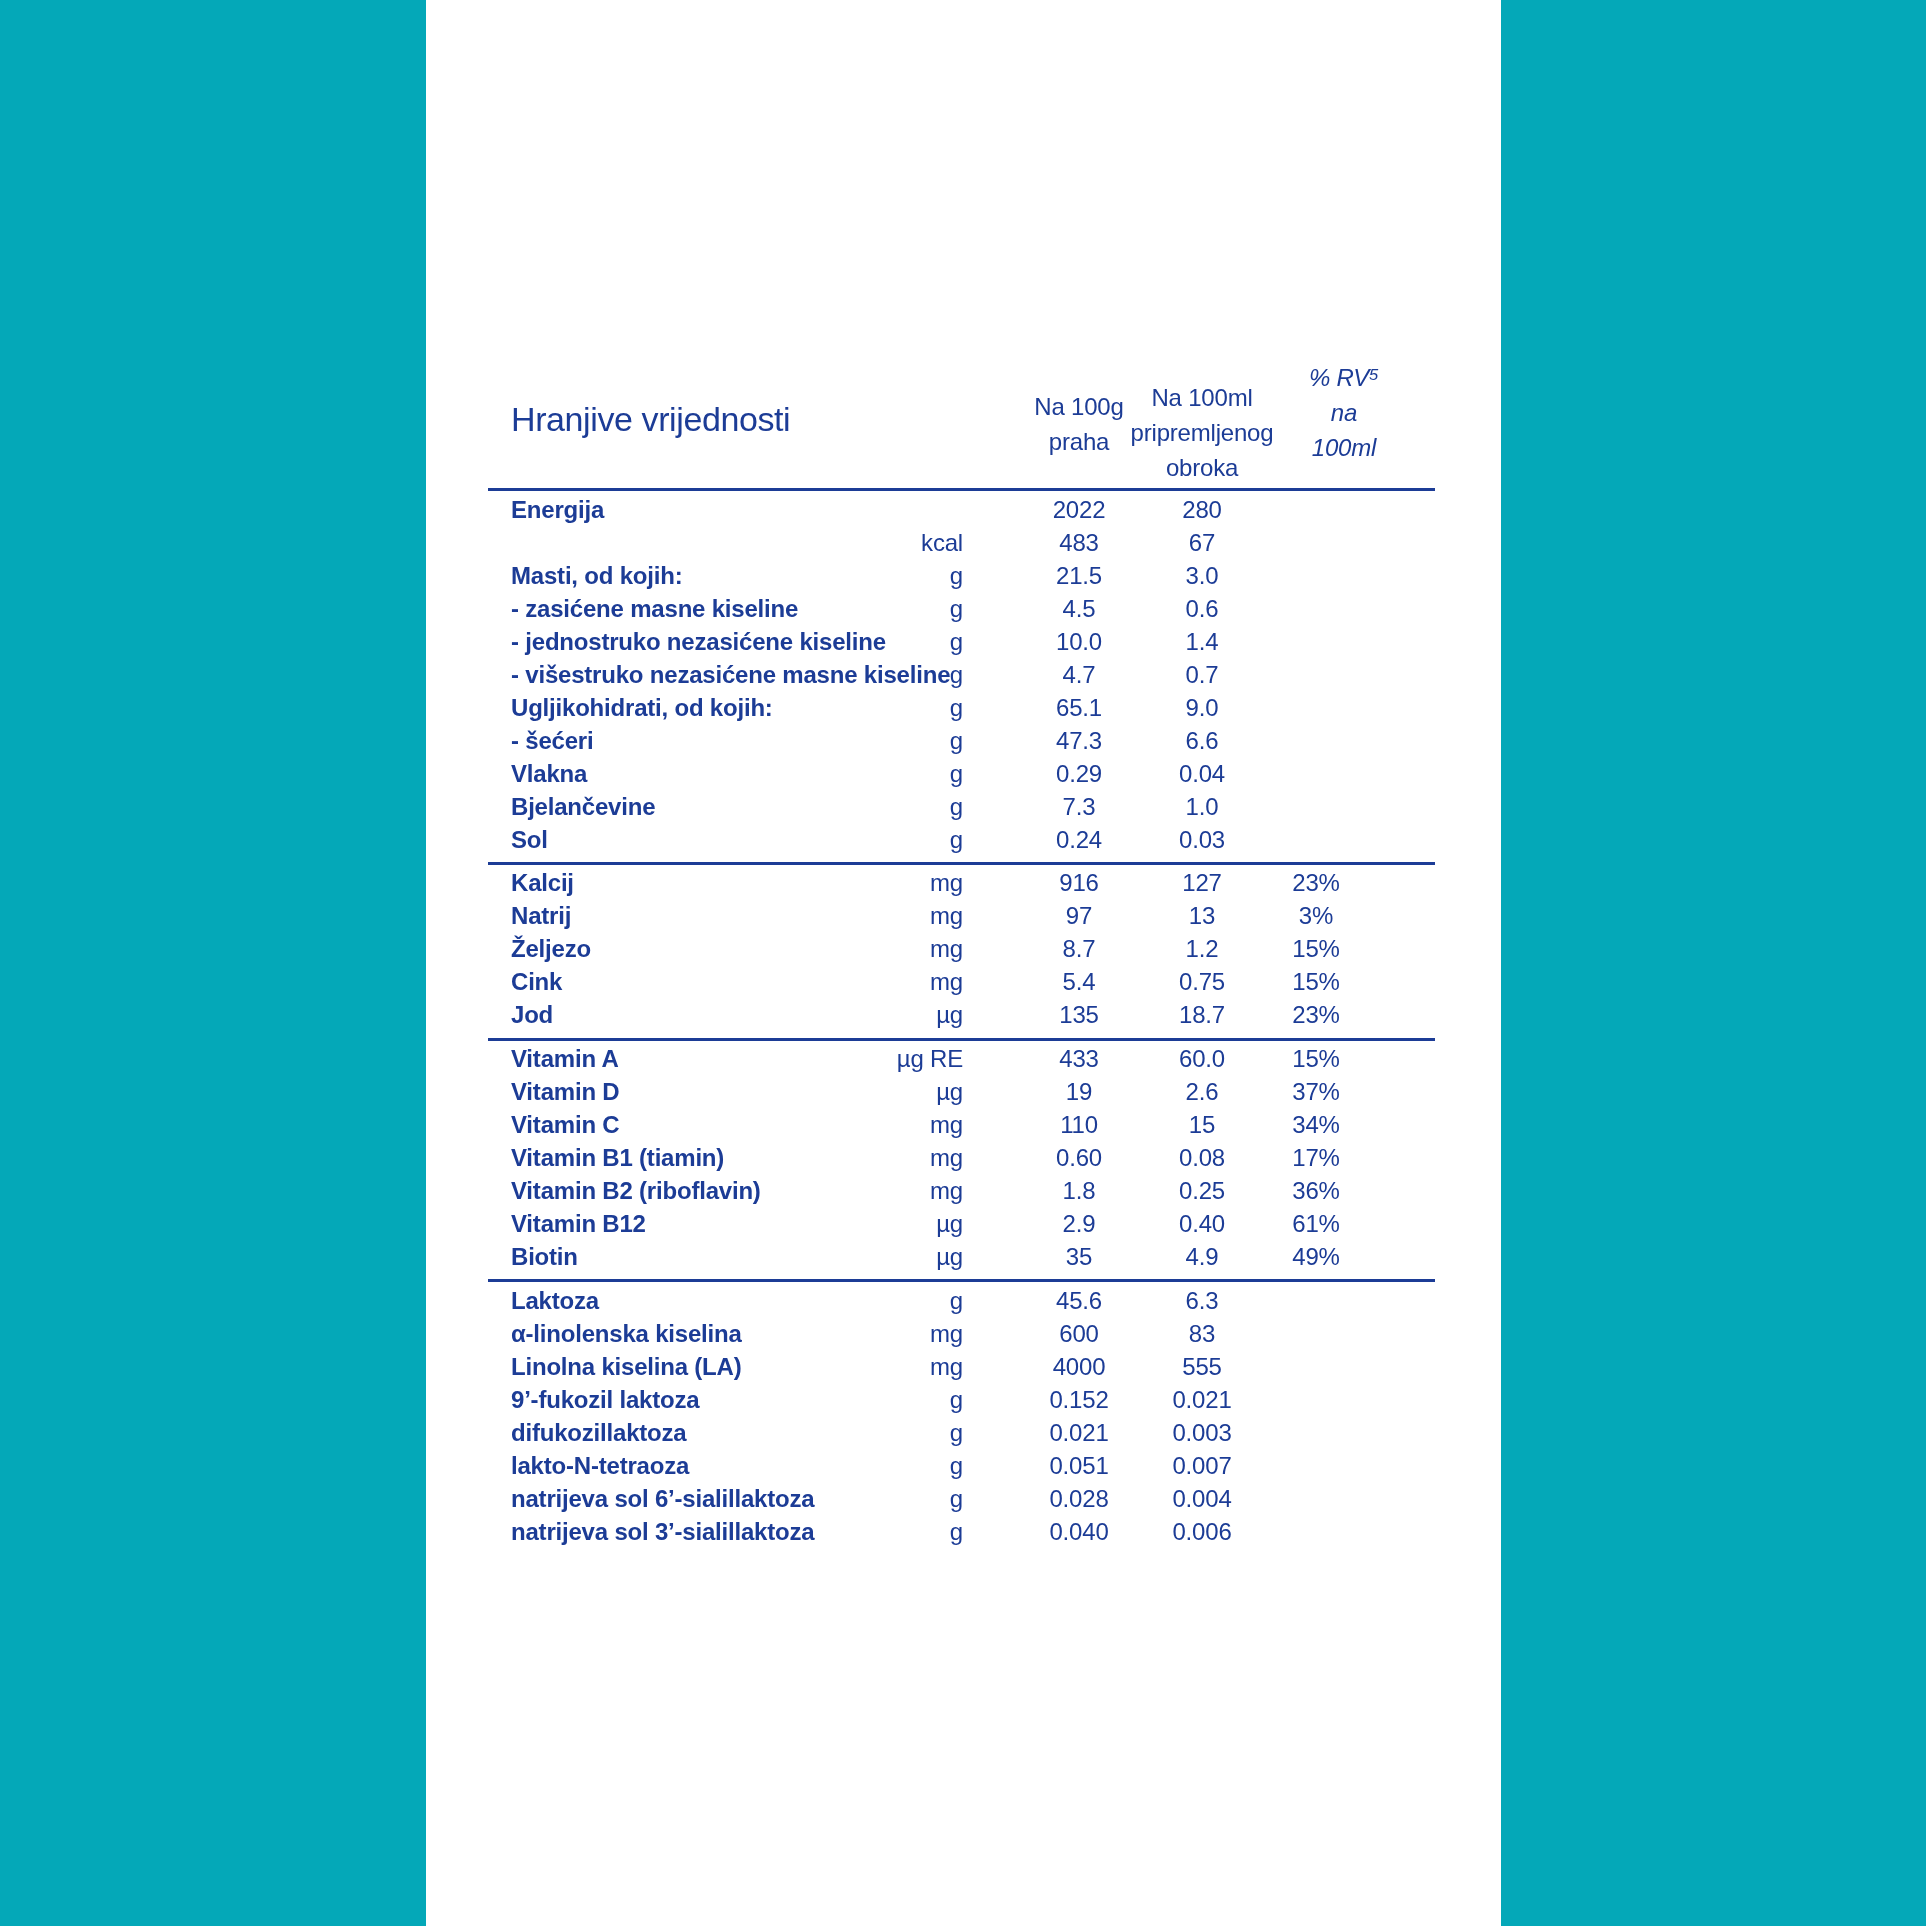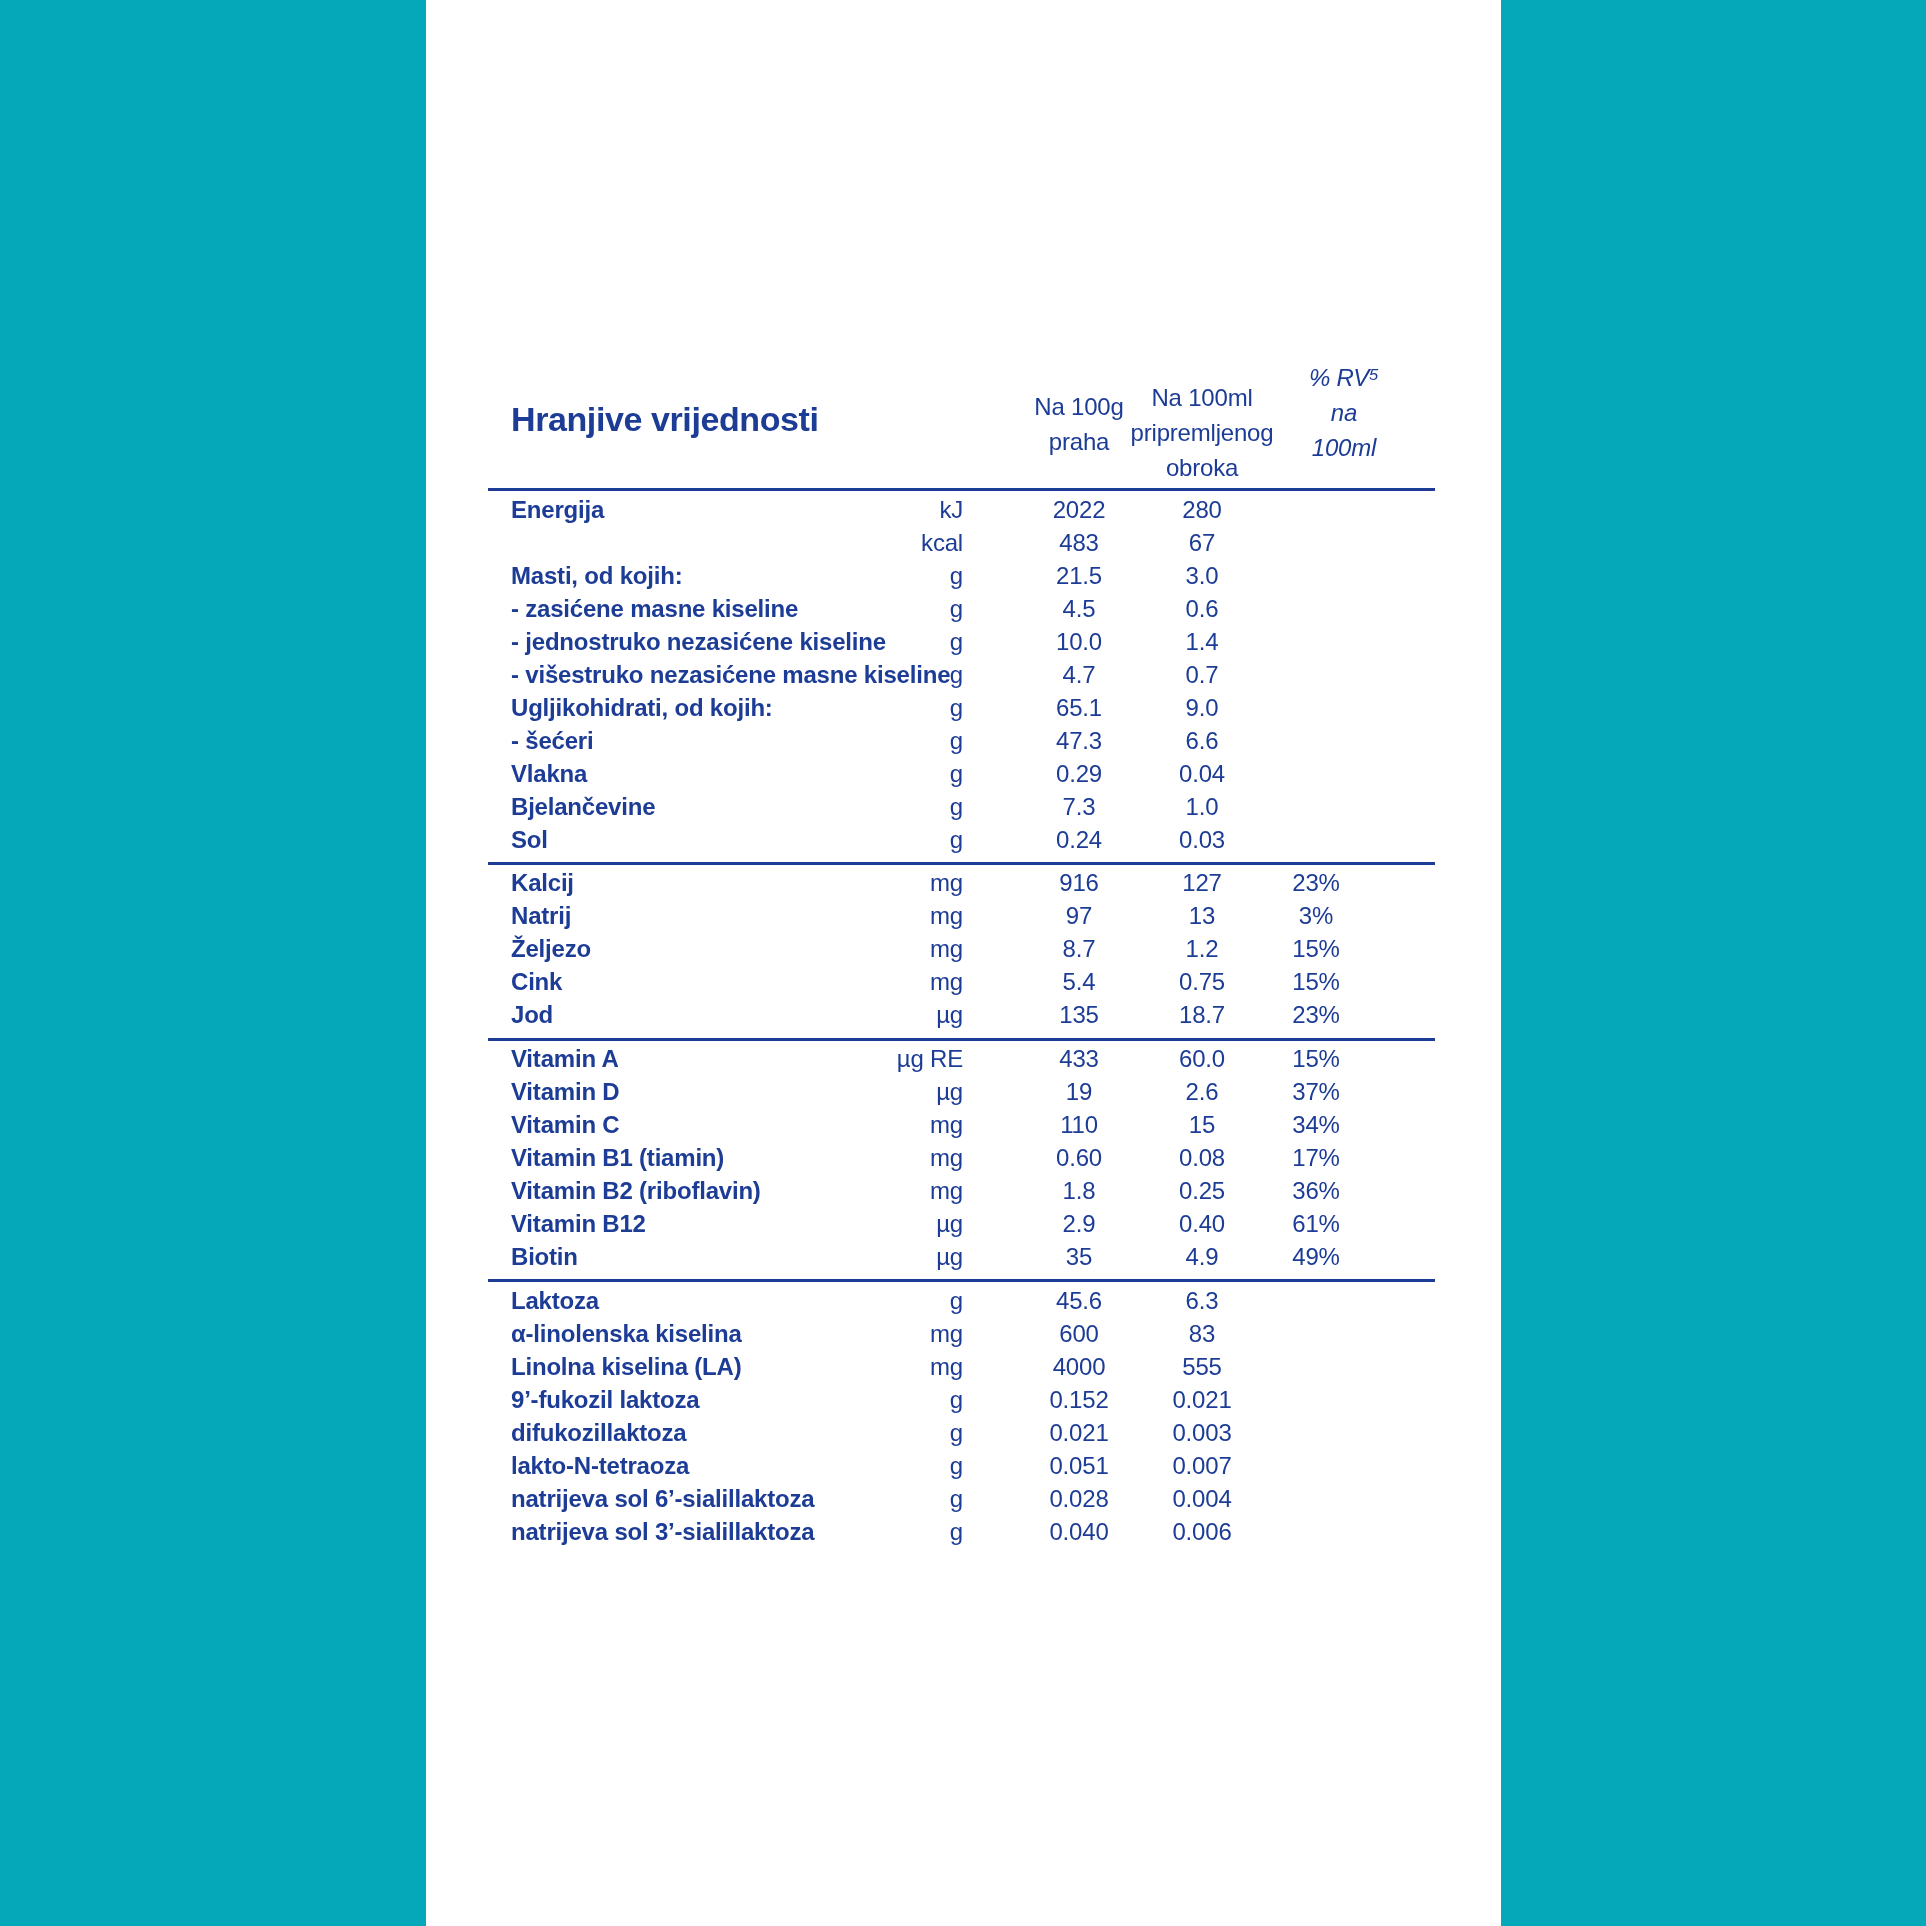--- a/index.html
+++ b/index.html
@@ -7,21 +7,21 @@
     width:1926px;height:1926px;position:relative;background:#ffffff;
     font-family:"Liberation Sans",sans-serif;color:#1C3C96;overflow:hidden;
   }
   .side-bar{position:absolute;top:0;height:1926px;background:#04A8B8;}
   #bar-left{left:0;width:426px;}
   #bar-right{left:1501px;width:425px;}
 
   .nutrition{position:absolute;left:488px;top:376px;width:947px;letter-spacing:-0.2px;}
 
   .thead{position:relative;height:112px;}
-  .title{position:absolute;left:23px;bottom:49px;font-size:34px;font-weight:bold;white-space:nowrap;letter-spacing:-0.4px;}
+  .title{position:absolute;left:23px;bottom:49px;font-size:34px;font-weight:normal;white-space:nowrap;letter-spacing:-0.4px;}
   .colhead{position:absolute;font-size:24px;line-height:35px;text-align:center;white-space:pre-line;transform:translateX(-50%);}
   #col1{left:591px;bottom:29px;margin-top:38px;}
   #col2{left:714px;bottom:3.1px;}
   #col3{left:856px;bottom:23px;font-style:italic;}
 
   .rule{height:3.1px;background:#1C3C96;}
 
   .section{padding:1.5px 0 6.2px 0;}
   .row{position:relative;height:33px;font-size:24px;line-height:33px;white-space:nowrap;}
   .cell-label{position:absolute;left:23px;font-weight:bold;}
@@ -46,21 +46,20 @@
 pripremljenog
 obroka</div>
     <div class="colhead" id="col3">% RV⁵
 na 100ml</div>
   </div>
   <div class="rule"></div>
   <div>
       <div class="section">
         <div class="row">
           <span class="cell-label">Energija</span>
-          <span class="cell-unit">kJ</span>
           <span class="cell-v v1">2022</span>
           <span class="cell-v v2">280</span>
           <span class="cell-v v3"></span>
         </div>
         <div class="row">
           <span class="cell-label"></span>
           <span class="cell-unit">kcal</span>
           <span class="cell-v v1">483</span>
           <span class="cell-v v2">67</span>
           <span class="cell-v v3"></span>

